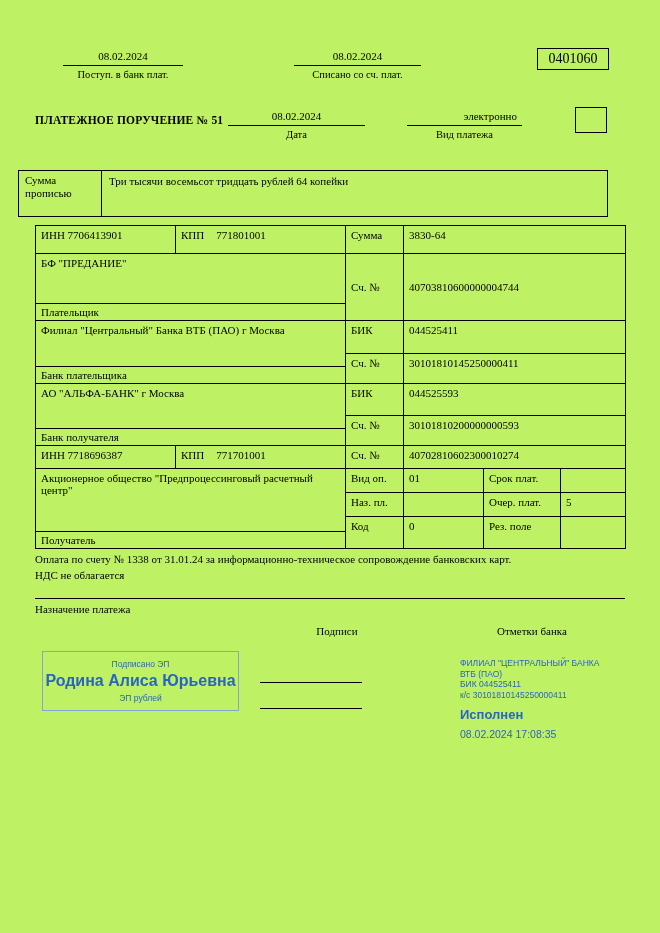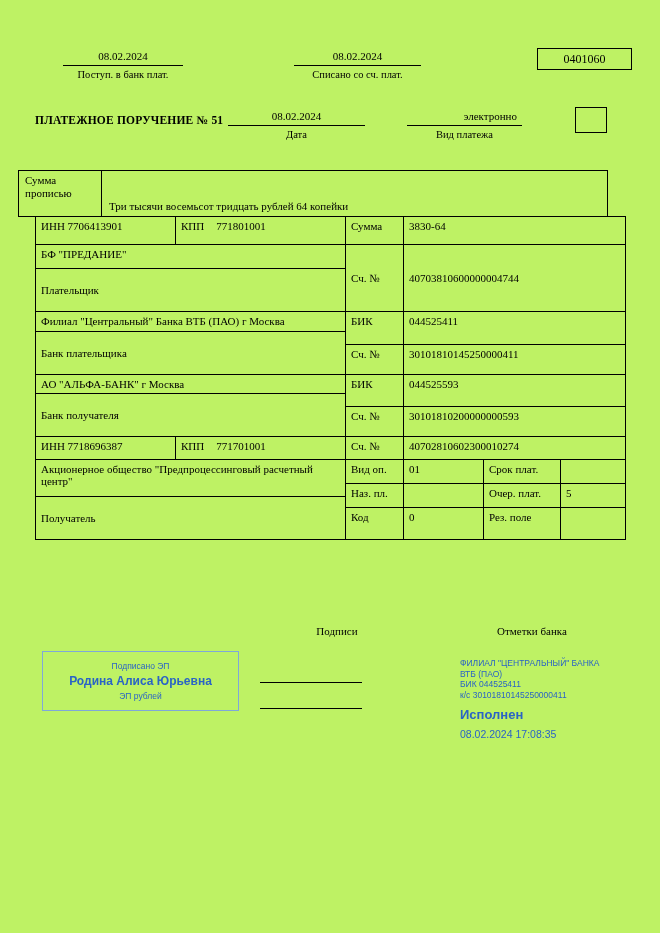--- a/index.html
+++ b/index.html
@@ -12,61 +12,61 @@
 
   
   .ufield .val { border-bottom:1px solid #000; text-align:center; padding-bottom:3px; font-size:11px; }
   .ufield .lbl { text-align:center; padding-top:3px; font-size:10.5px; }
   .val-right { text-align:right !important; padding-right:5px; }
 
   .box { border:1px solid #000; display:flex; align-items:center; justify-content:center; }
 
   .f-received { left:63px; top:50px; width:120px; }
   .f-debited  { left:294px; top:50px; width:127px; }
-  .form-code-box { left:537px; top:48px; width:95px; height:22px; font-size:12px; }
+  .form-code-box { left:537px; top:48px; width:72px; height:22px; font-size:14px; }
 
   .doc-title { left:35px; top:114px; font-weight:bold; font-size:11.5px; letter-spacing:.2px; }
   .f-date { left:228px; top:110px; width:137px; }
   .f-kind { left:407px; top:110px; width:115px; }
   .kind-box { left:575px; top:107px; width:32px; height:26px; }
 
   .amount-words { left:18px; top:170px; width:590px; height:47px; border:1px solid #000; display:flex; }
   .aw-label { width:83px; border-right:1px solid #000; padding:3px 6px; line-height:13px; }
-  .aw-value { flex:1; padding:4px 7px;margin-top:25px; }
-
-  .main-table { left:35px; top:216px; border-collapse:collapse; table-layout:fixed; width:590px; }
+  .aw-value { flex:1; padding:4px 7px; }
+
+  .main-table { left:35px; top:225px; border-collapse:collapse; table-layout:fixed; width:590px; }
   .main-table td { border:1px solid #000; padding:3px 5px; vertical-align:top; font-size:11px; overflow:hidden; }
   .main-table td.nopad { padding:0; }
   .main-table td.vmid { vertical-align:middle; }
   .r1 { height:28px; } .r2 { height:67px; } .r3 { height:33px; } .r4 { height:30px; }
   .r5 { height:32px; } .r6 { height:30px; } .r7 { height:23px; } .r8 { height:24px; }
   .r9 { height:24px; } .r10 { height:32px; }
   .blockcell { display:flex; flex-direction:column; justify-content:space-between; height:100%; }
   .bh1 { min-height:66px; } .bh2 { min-height:62px; } .bh3 { min-height:61px; } .bh4 { min-height:79px; }
   .bname { padding:3px 5px; }
-  .bsec { border-top:1px solid #000; padding:15px 5px; }
+  .bsec { border-top:1px solid #000; padding:2px 5px; }
   .kpp-val { margin-left:12px; }
 
   .purpose-sec { left:35px; top:551px; width:590px; line-height:16px; }
   .purpose-rule { border-top:1px solid #000; margin-top:15px; height:0; }
   .purpose-lbl { padding-top:2px; }
 
   .lbl-signatures { left:297px; top:625px; width:80px; text-align:center; }
   .lbl-bankmarks { left:482px; top:625px; width:100px; text-align:center; }
 
   .esign-box {
     left:42px; top:651px; width:197px; height:60px;
     border:1px solid var(--stamp-box-border, #7fa8d9);
     color:var(--stamp-blue, #2a64c5);
     font-family:"Liberation Sans", sans-serif;
     display:flex; flex-direction:column; align-items:center; justify-content:center; gap:3px;
     text-align:center;
   }
   .es-small { font-size:8.5px;text-align:center; }
-  .es-name { font-size:12px; font-weight:bold; }
+  .es-name { font-size:16px; font-weight:bold; }
 
   .sig-line { width:102px; border-top:1px solid #000; height:0; }
   .sig-line1 { left:260px; top:682px; }
   .sig-line2 { left:260px; top:708px; }
 
   .bank-stamp {
     left:460px; top:658px; width:172px;
     color:var(--stamp-blue, #2a64c5);
     font-family:"Liberation Sans", sans-serif;
     font-size:8.5px; line-height:10.5px;
@@ -197,20 +197,26 @@
       </tr>
       <tr class="r10">
         <td>Код</td>
         <td>0</td>
         <td>Рез. поле</td>
         <td></td>
       </tr>
     </tbody>
   </table>
 
+  <div class="abs purpose-sec">
+    <div>Оплата по счету № 1338 от 31.01.24 за информационно-техническое сопровождение банковских карт.</div>
+    <div>НДС не облагается</div>
+    <div class="purpose-rule"></div>
+    <div class="purpose-lbl">Назначение платежа</div>
+  </div>
 
   <div class="abs lbl-signatures">Подписи</div>
   <div class="abs lbl-bankmarks">Отметки банка</div>
 
   <div class="abs esign-box">
     <div class="es-small">Подписано ЭП</div>
     <div class="es-name">Родина Алиса Юрьевна</div>
     <div class="es-small">ЭП рублей</div>
   </div>
 

